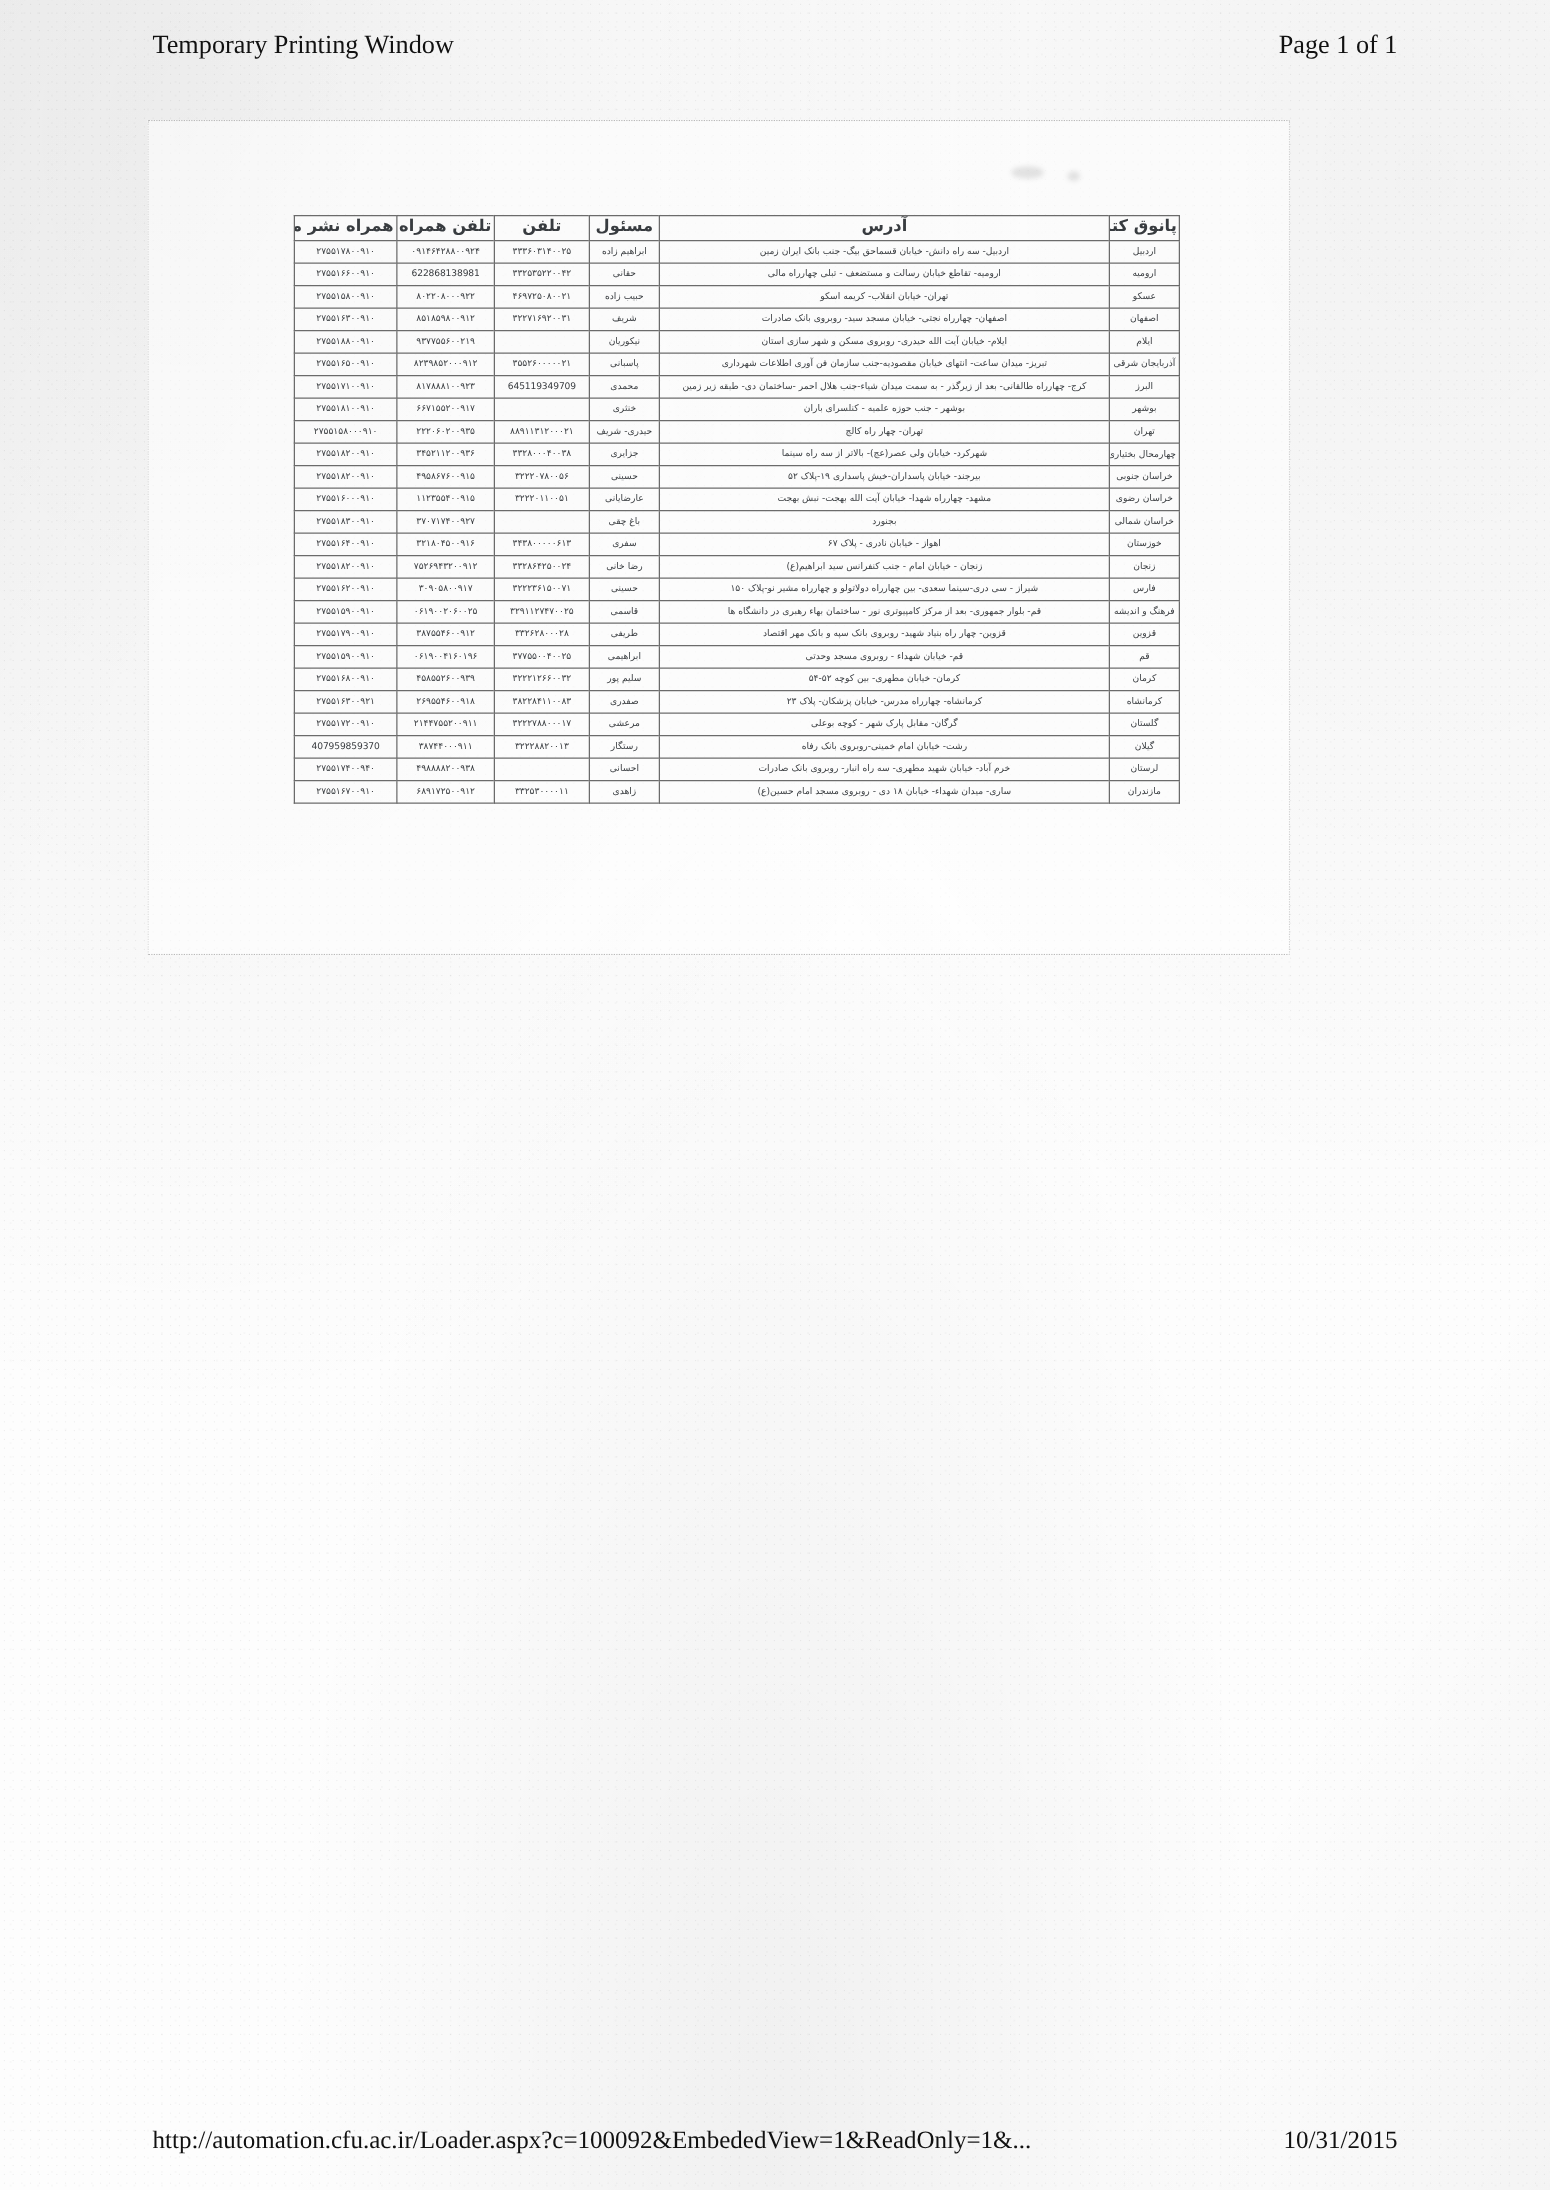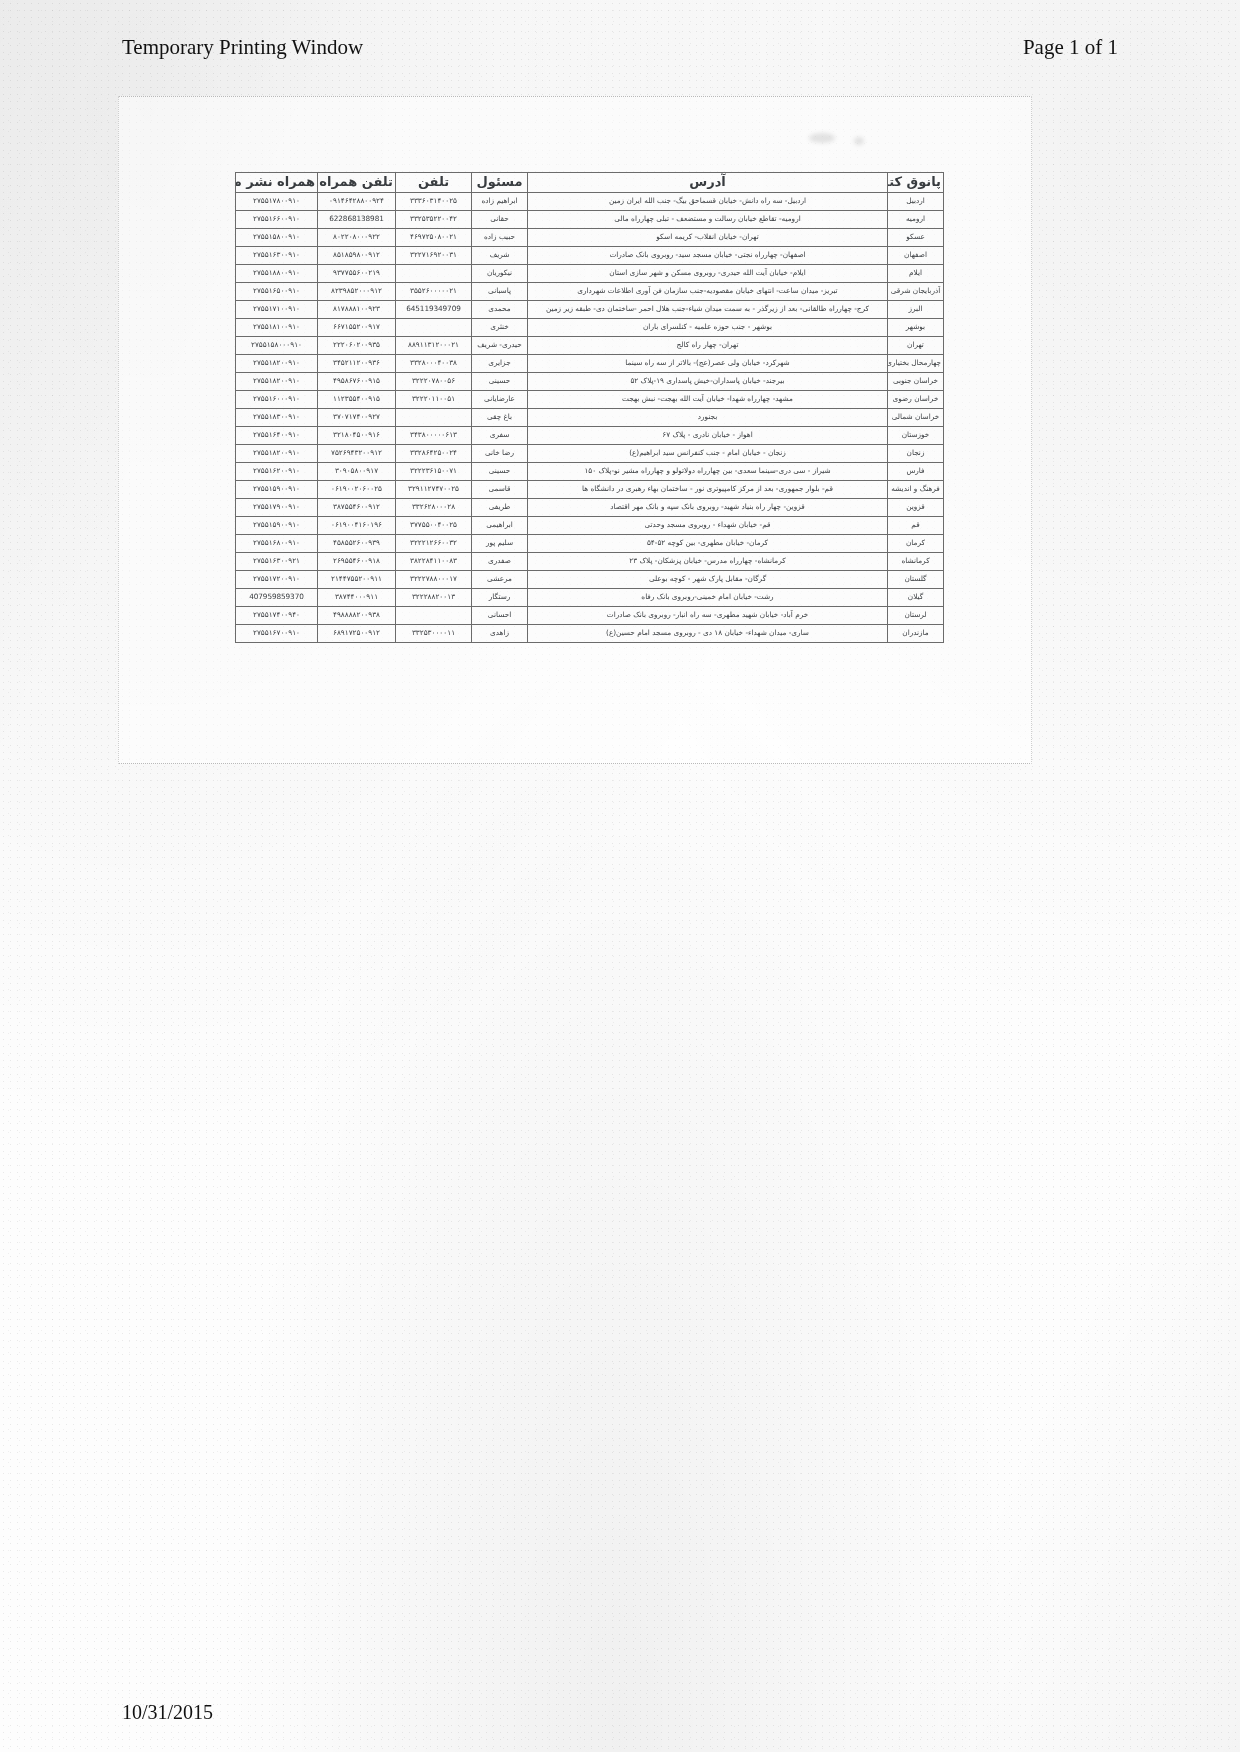--- a/index.html
+++ b/index.html
@@ -35,21 +35,21 @@
     background-image:
       radial-gradient(circle, rgba(0,0,0,.16) .6px, rgba(0,0,0,0) .7px),
       radial-gradient(circle, rgba(0,0,0,.11) .5px, rgba(0,0,0,0) .6px);
     background-size: 7px 7px, 11px 11px;
     background-position: 0 0, 3px 5px;
   }
 
   
   .print-header {
     position: absolute;
-    top: 30px;
+    top: 18px;
     left: 0;
     right: 0;
     height: 34px;
     display: flex;
     align-items: center;
     justify-content: space-between;
     padding: 0 122px 0 122px;
     box-sizing: border-box;
     font-size: 21px;
     color: #111;
@@ -180,21 +180,21 @@
         <th>آدرس</th>
         <th>مسئول</th>
         <th>تلفن</th>
         <th>تلفن همراه</th>
         <th>همراه نشر معارف</th>
       </tr>
     </thead>
     <tbody id="table-body">
         <tr>
           <td class="prov">اردبیل</td>
-          <td class="addr">اردبیل- سه راه دانش- خیابان قسماحق بیگ- جنب الله ایران زمین</td>
+          <td class="addr">اردبیل- سه راه دانش- خیابان قسماحق بیگ- جنب بانک ایران زمین</td>
           <td>ابراهیم زاده</td>
           <td class="num">۳۳۳۶۰۳۱۴۰۰۲۵</td>
           <td class="num">۰۹۱۴۶۴۲۸۸۰۰۹۲۴</td>
           <td class="num">۲۷۵۵۱۷۸۰۰۹۱۰</td>
         </tr>
         <tr>
           <td class="prov">ارومیه</td>
           <td class="addr">ارومیه- تقاطع خیابان رسالت و مستضعف - تبلی چهارراه مالی</td>
           <td>حقانی</td>
           <td class="num">۳۳۲۵۳۵۲۲۰۰۴۲</td>
@@ -383,14 +383,15 @@
           <td>زاهدی</td>
           <td class="num">۳۳۲۵۳۰۰۰۰۱۱</td>
           <td class="num">۶۸۹۱۷۲۵۰۰۹۱۲</td>
           <td class="num">۲۷۵۵۱۶۷۰۰۹۱۰</td>
         </tr>
       </tbody>
   </table>
 </div>
 
 <div class="print-footer">
+  <span>http://automation.cfu.ac.ir/Loader.aspx?c=100092&amp;EmbededView=1&amp;ReadOnly=1&amp;...</span>
   <span>10/31/2015</span>
 </div>
 
 </body></html>

